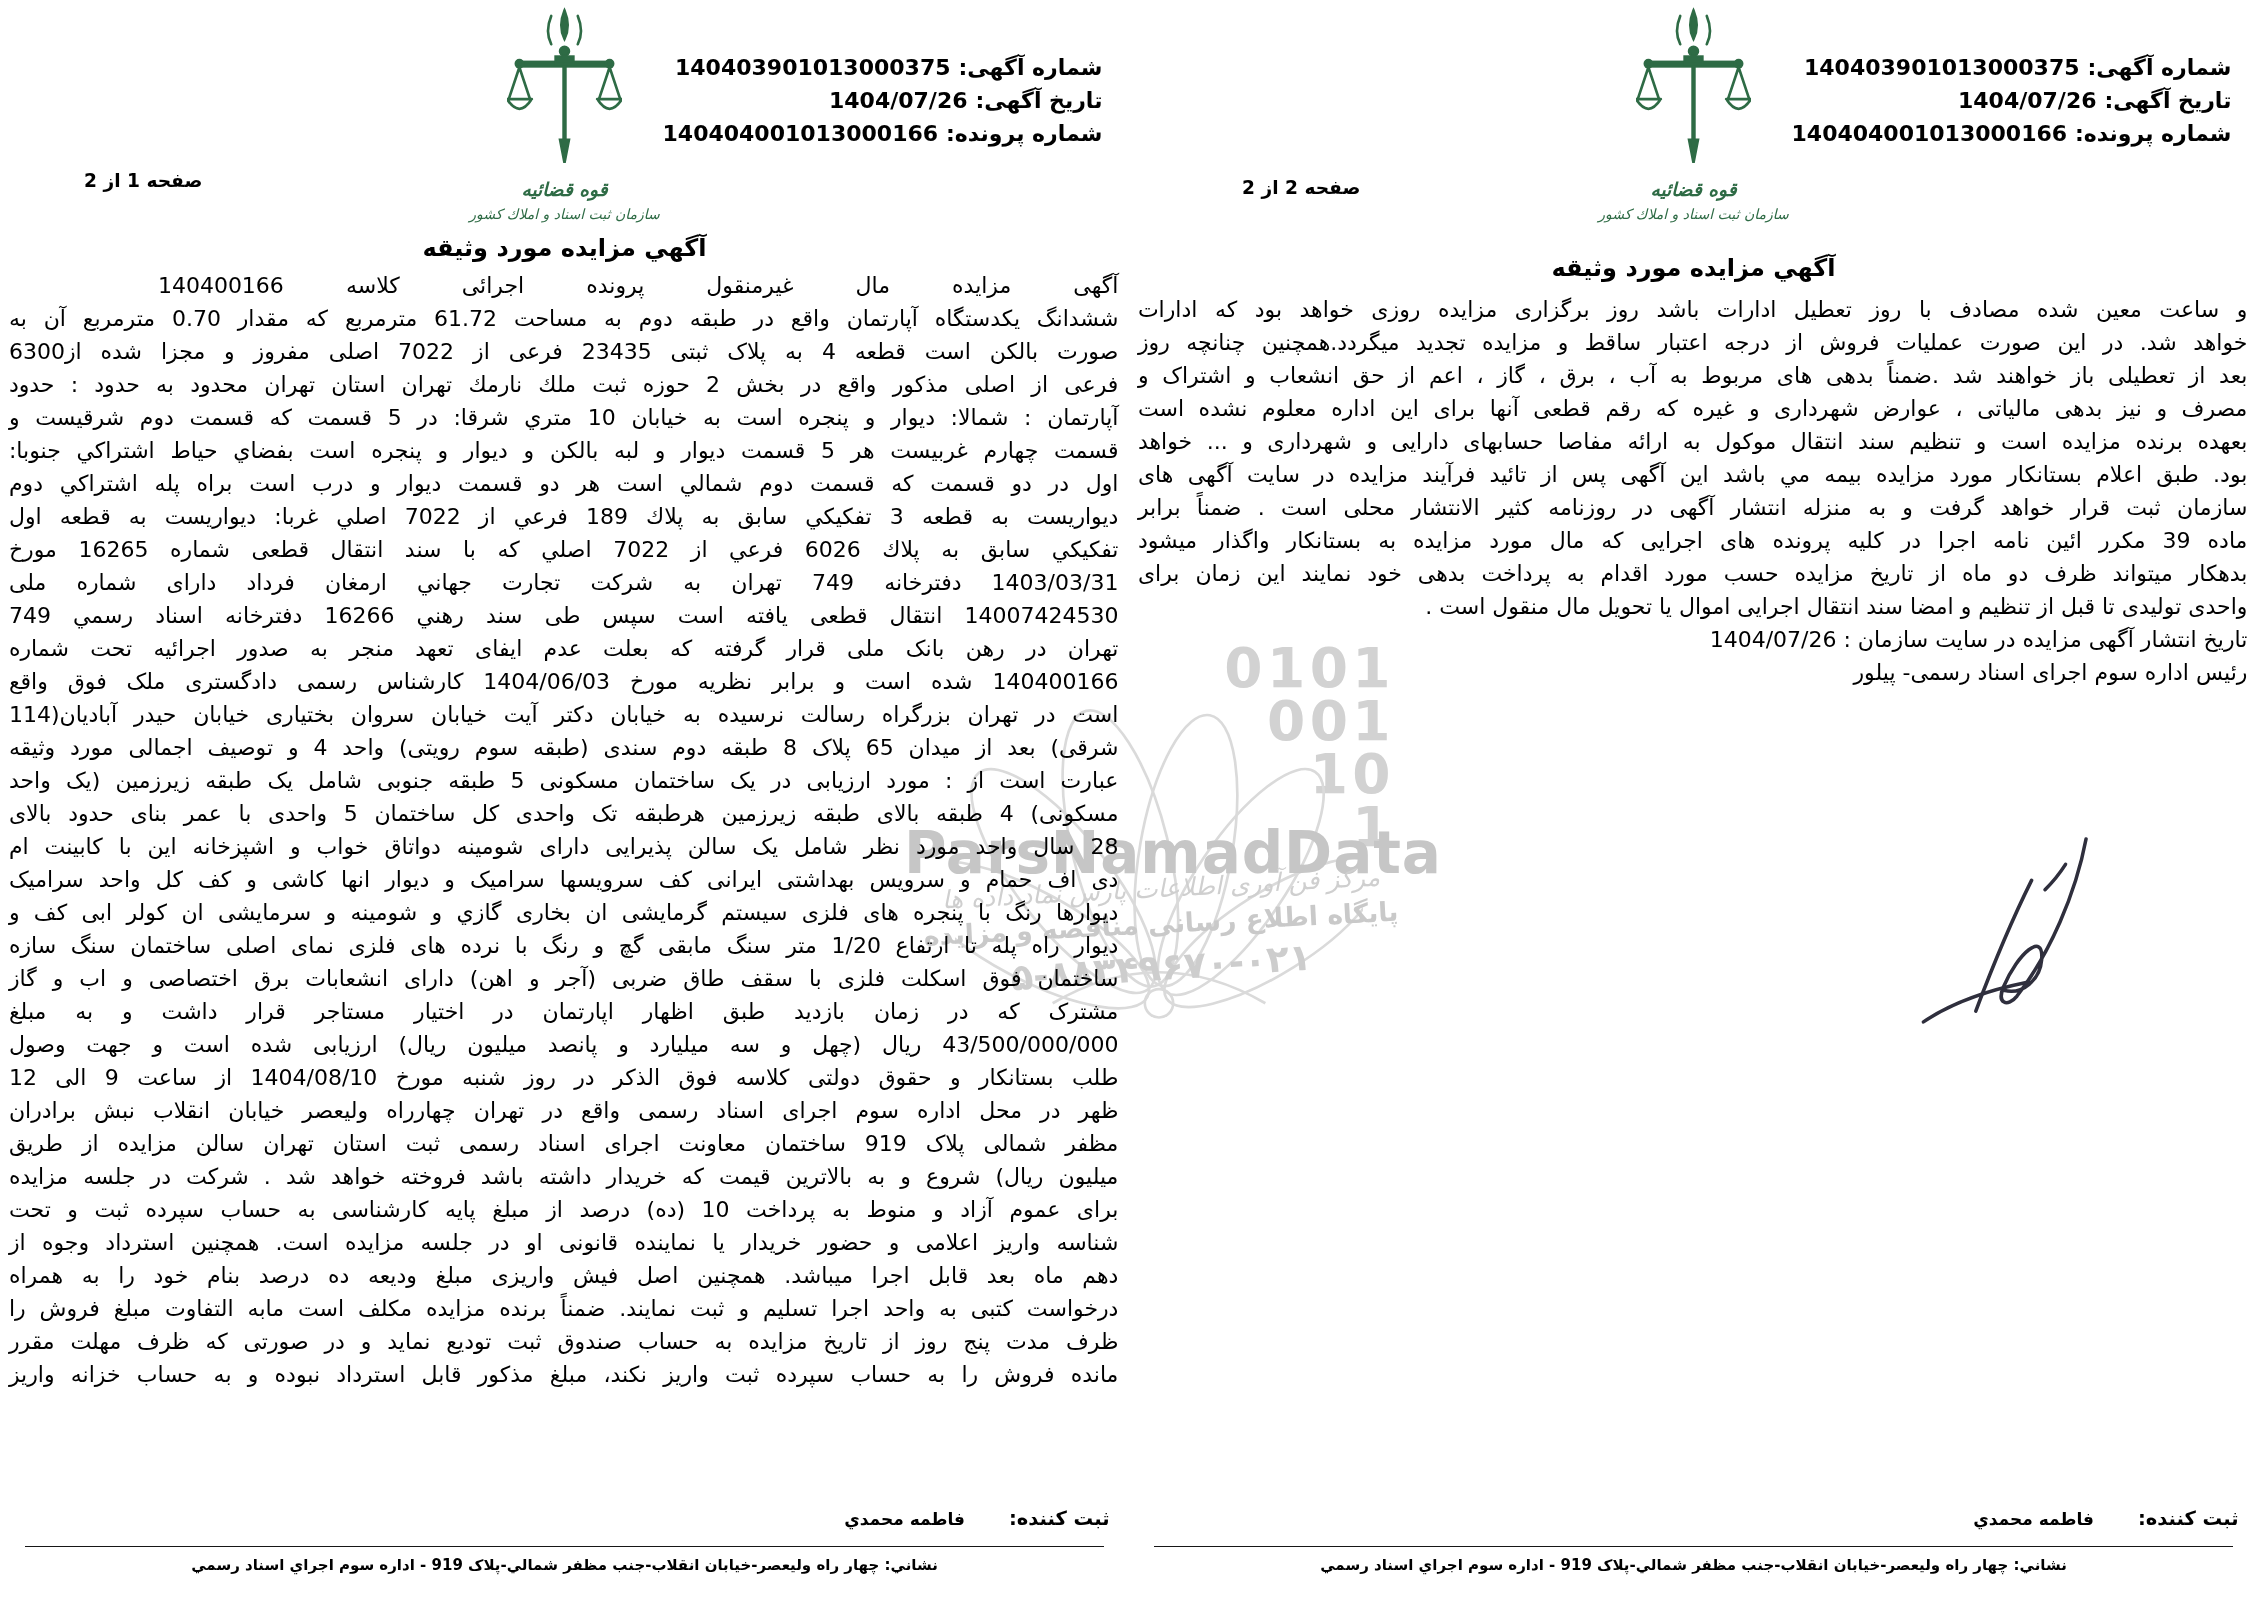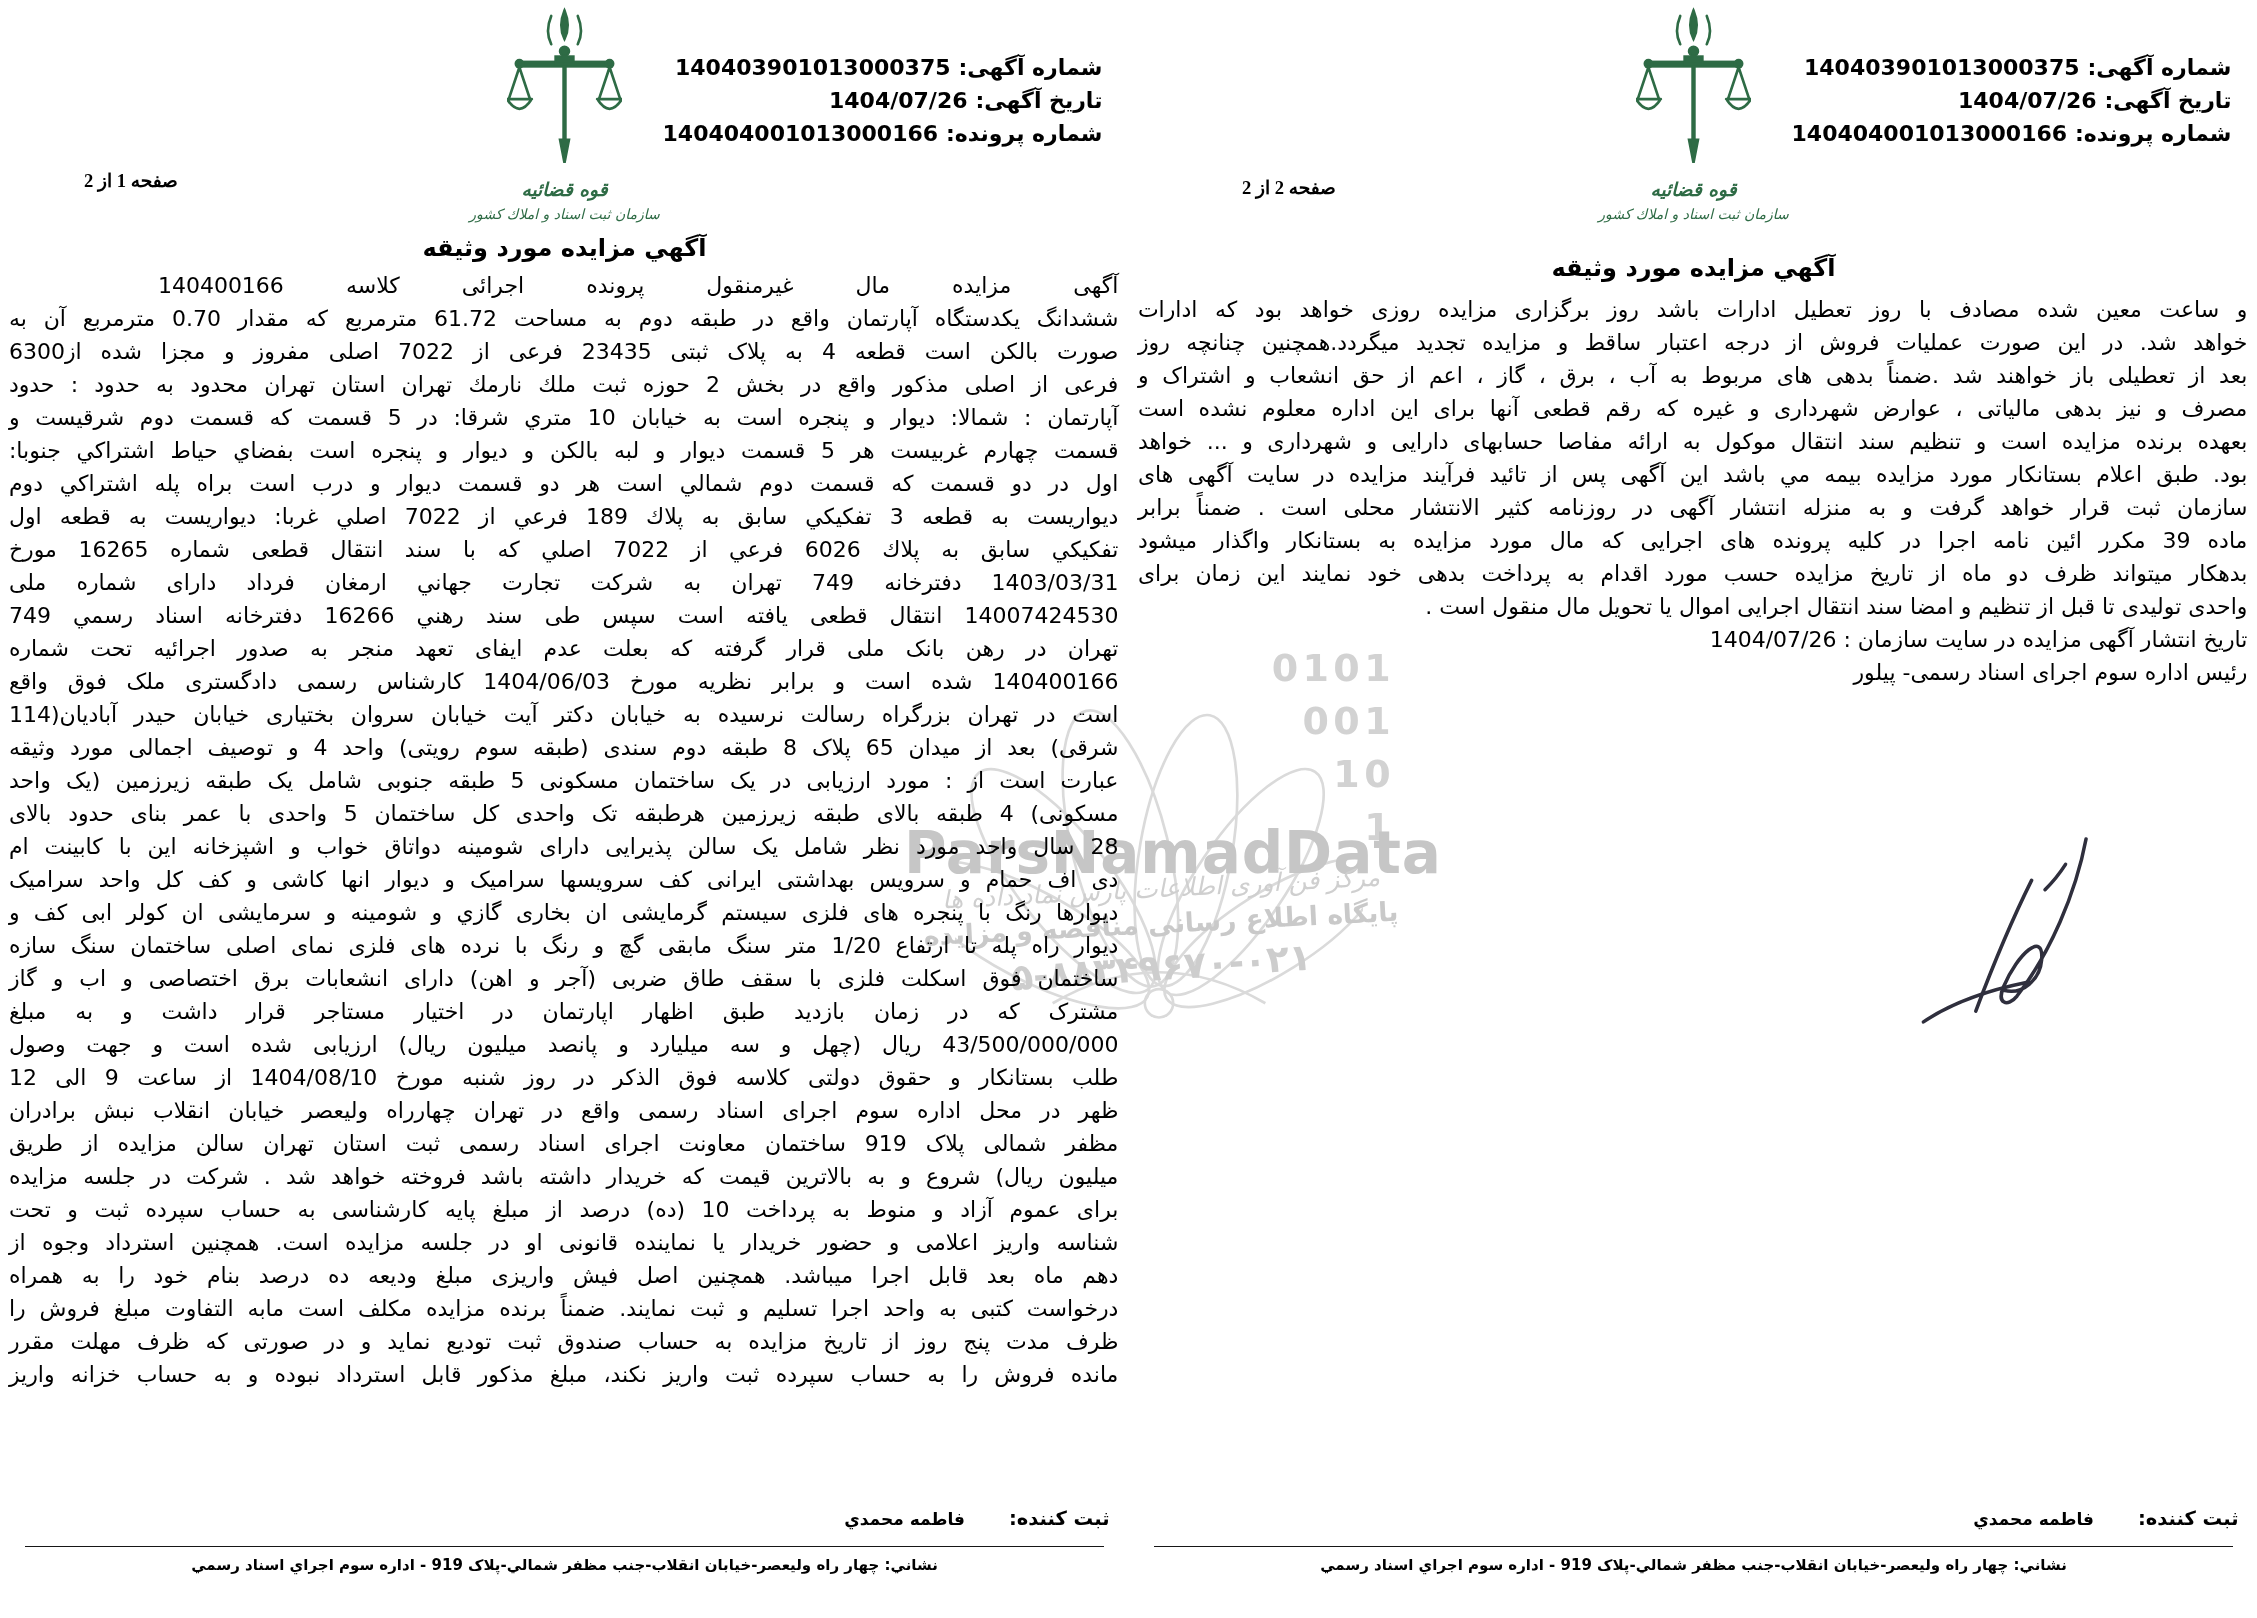--- a/index.html
+++ b/index.html
@@ -19,21 +19,21 @@
   
   .logo { position: absolute; top: 7px; left: 50%; transform: translateX(-50%); width: 266px; text-align: center; color: #2e6b45; }
   .logo svg { display: block; margin: 0 auto; }
   .logo-script  { font-size: 18.6px; font-style: italic; font-weight: bold; direction: rtl; margin-top: 1.8px; }
   .logo-script2 { font-size: 14px; font-style: italic; direction: rtl; margin-top: 6px; white-space: nowrap; }
 
   
   .hdr { position: absolute; top: 51px; right: 26.6px; direction: rtl; text-align: right; font-size: 22px; font-weight: bold; line-height: 33px; margin-left: 8px; }
   .hdr .val { margin-right: 8px; }
 
-  .pageno { position: absolute; top: 170px; left: 84px; font-weight: bold; font-size: 18.6px; direction: rtl; font-family: Liberation Serif, serif; }
+  .pageno { position: absolute; top: 170px; left: 84px; font-weight: bold; font-size: 18.6px; direction: rtl; }
   .page2 .pageno { left: 113px; top: 177px; }
 
   .title { position: absolute; left: 0; width: 100%; text-align: center; font-weight: bold; font-size: 24px; direction: rtl; }
   .page1 .title { top: 234px; }
   .page2 .title { top: 254px; }
 
   
   .body { position: absolute; left: 8.9px; right: 10.6px; direction: rtl; font-size: 22px; line-height: 33px; text-align: right; }
   .page1 .body { top: 269px; }
   .page2 .body { top: 293px; }
@@ -46,21 +46,21 @@
 
   
   .reg  { position: absolute; top: 1507px; right: 19.5px; direction: rtl; font-size: 19.5px; font-weight: bold; }
   .reg .name { font-size: 17px; margin-right: 44px; font-weight: 600; }
   .rule { position: absolute; top: 1546px; left: 25px; right: 25px; border-top: 1.8px solid #161616; }
   .addr { position: absolute; top: 1556px; left: 0; width: 100%; text-align: center; direction: rtl; font-size: 15px; font-weight: 600; }
 
   
   .wm { position: absolute; left: 904px; top: 631px; width: 514px; height: 399px; z-index: 1; }
   .wm-flower { position: absolute; left: 51px; top: 0; }
-  .wm-digits { position: absolute; right: 23px; top: 10.6px; text-align: right; font-weight: bold; font-size: 38px; line-height: 53px; letter-spacing: 4.4px; color: #d2d2d2; }
+  .wm-digits { position: absolute; right: 23px; top: 10.6px; text-align: right; font-weight: bold; font-size: 55px; line-height: 53px; letter-spacing: 4.4px; color: #d2d2d2; }
   .wm-brand  { position: absolute; top: 188px; left: 0; width: 100%; text-align: center; font-size: 58px; font-weight: bold; color: #c6c6c6; letter-spacing: 0.9px; }
   .wm-script { position: absolute; top: 243px; left: 0; width: 100%; text-align: center; direction: rtl; font-size: 25px; font-style: italic; color: #cfcfcf; transform: rotate(-3deg); }
   .wm-bold   { position: absolute; top: 277px; left: 0; width: 100%; text-align: center; direction: rtl; font-size: 26.6px; font-weight: bold; color: #c9c9c9; transform: rotate(-3deg); }
   .wm-phone  { position: absolute; top: 315px; left: 0; width: 100%; text-align: center; direction: ltr; font-size: 37px; font-weight: bold; color: #cdcdcd; transform: rotate(-4deg); }
 </style>
 </head>
 <body>
 
 <div class="wm">
   <div class="wm-digits">

